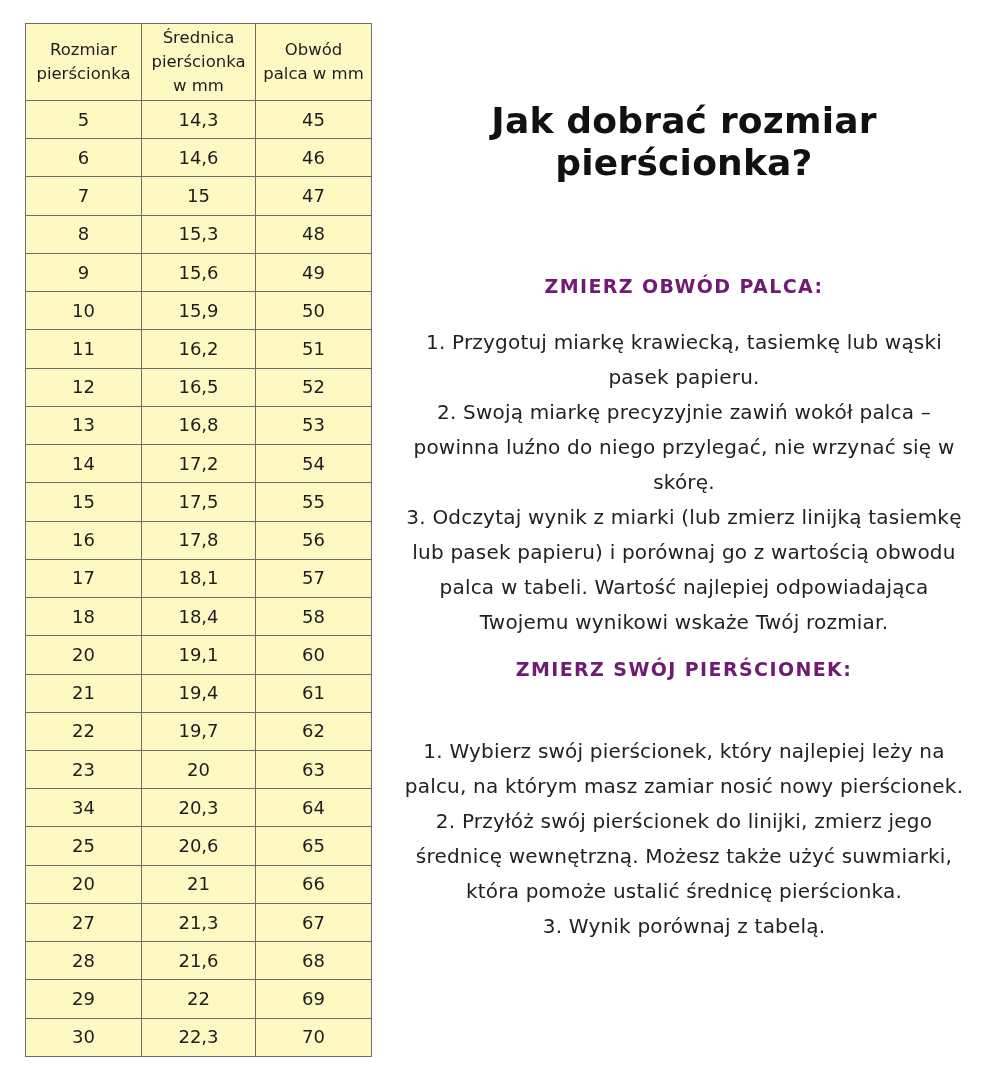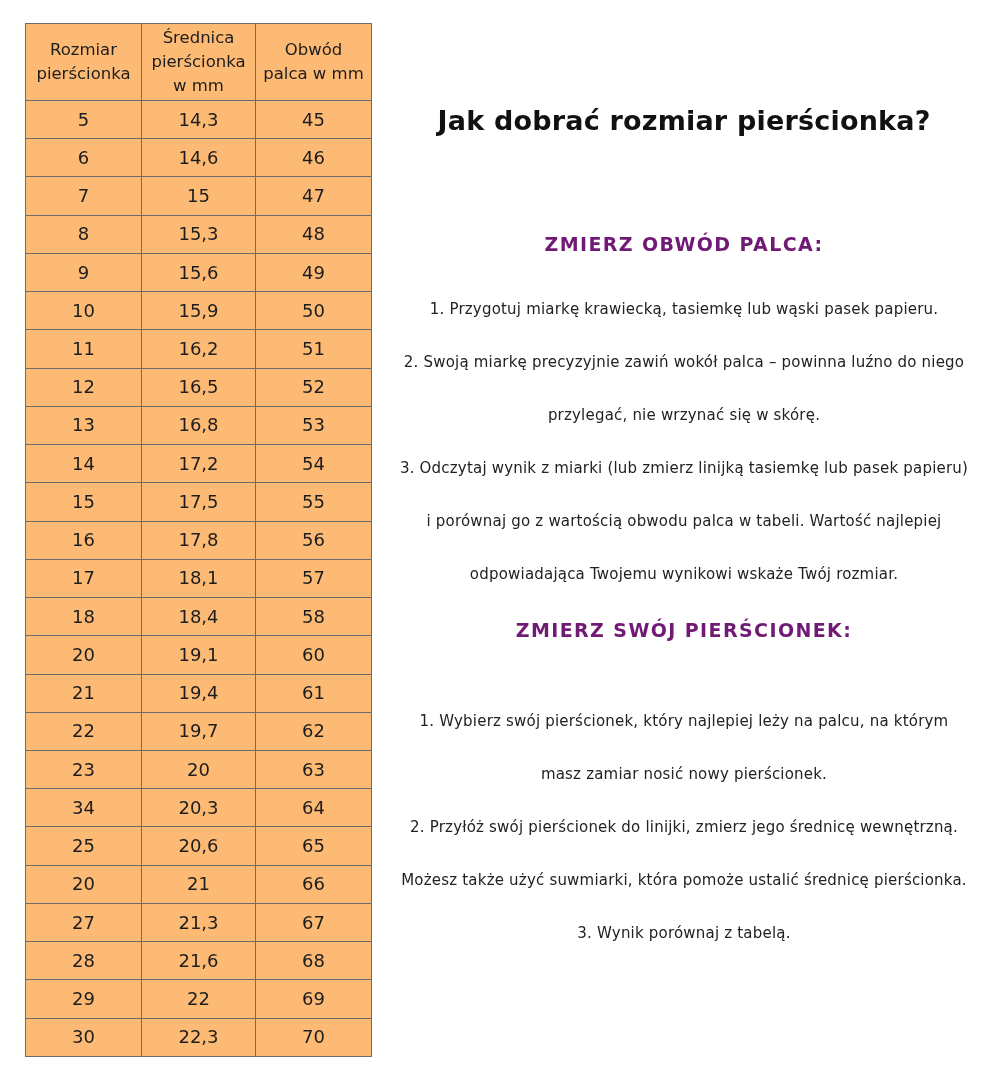--- a/index.html
+++ b/index.html
@@ -19,21 +19,21 @@
   
   .size-table {
     position: absolute;
     left: 25px;
     top: 23px;
     width: 346px;
     height: 1034px;
     border-collapse: collapse;
     table-layout: fixed;
     text-align: center;
-    background: #fdba74;
+    background: #fef9c3;
   }
   .size-table th,
   .size-table td {
     border: 1.5px solid #6d6d6d;
     padding: 0 4px;
     vertical-align: middle;
   }
   .size-table th {
     font-weight: 400;
     font-size: 16.5px;
@@ -48,42 +48,42 @@
   
   .guide {
     position: absolute;
     left: 398px;
     top: 0;
     width: 572px;
     text-align: center;
   }
   .guide-title {
     margin: 100px 0 0 0;
-    font-size: 27px;
+    font-size: 36px;
     line-height: 42px;
     font-weight: 700;
     letter-spacing: 0.2px;
     color: #111111;
   }
   .guide-heading {
     font-size: 19px;
     line-height: 26px;
     font-weight: 700;
     letter-spacing: 1.4px;
     color: #701a75;
     margin: 0;
   }
   .section-0 .guide-heading { margin-top: 89px; }
   .section-0 .steps        { margin-top: 26px; }
   .section-1 .guide-heading { margin-top: 16px; }
   .section-1 .steps        { margin-top: 52px; }
   .steps p {
     margin: 0;
-    font-size: 15px;
-    line-height: 53px;
+    font-size: 20px;
+    line-height: 35px;
     letter-spacing: 0.2px;
     color: #222222;
   }
 </style>
 </head>
 <body>
 
 <div class="page">
 
   <table class="size-table">

